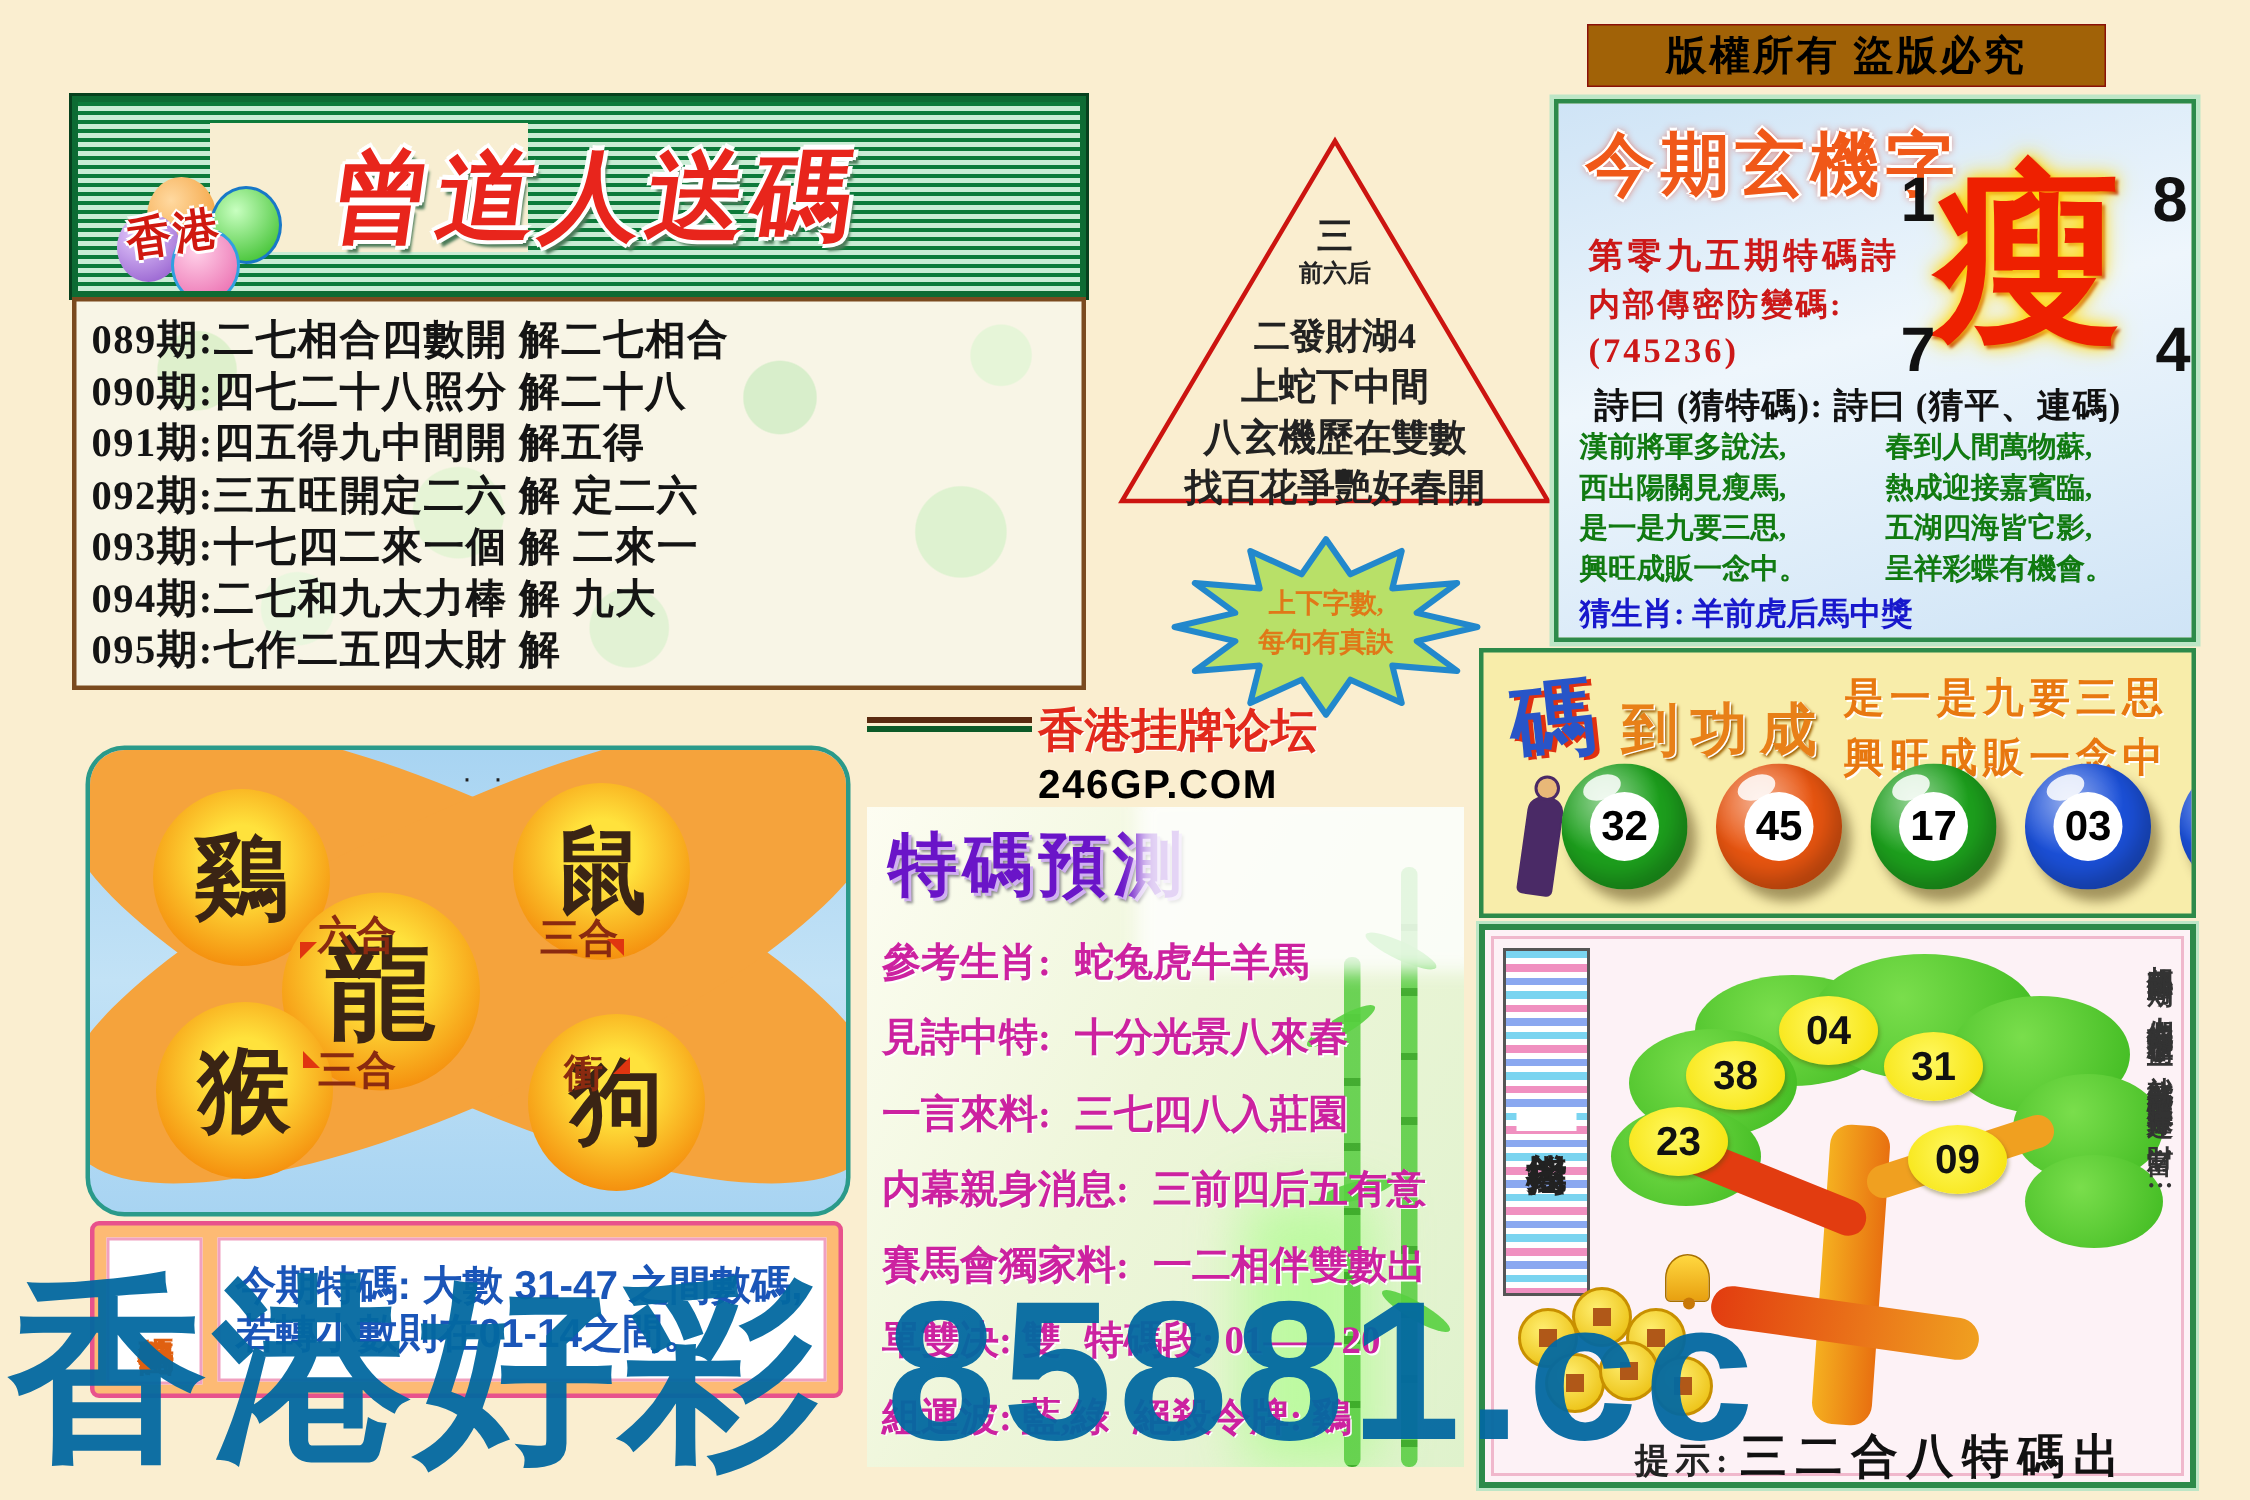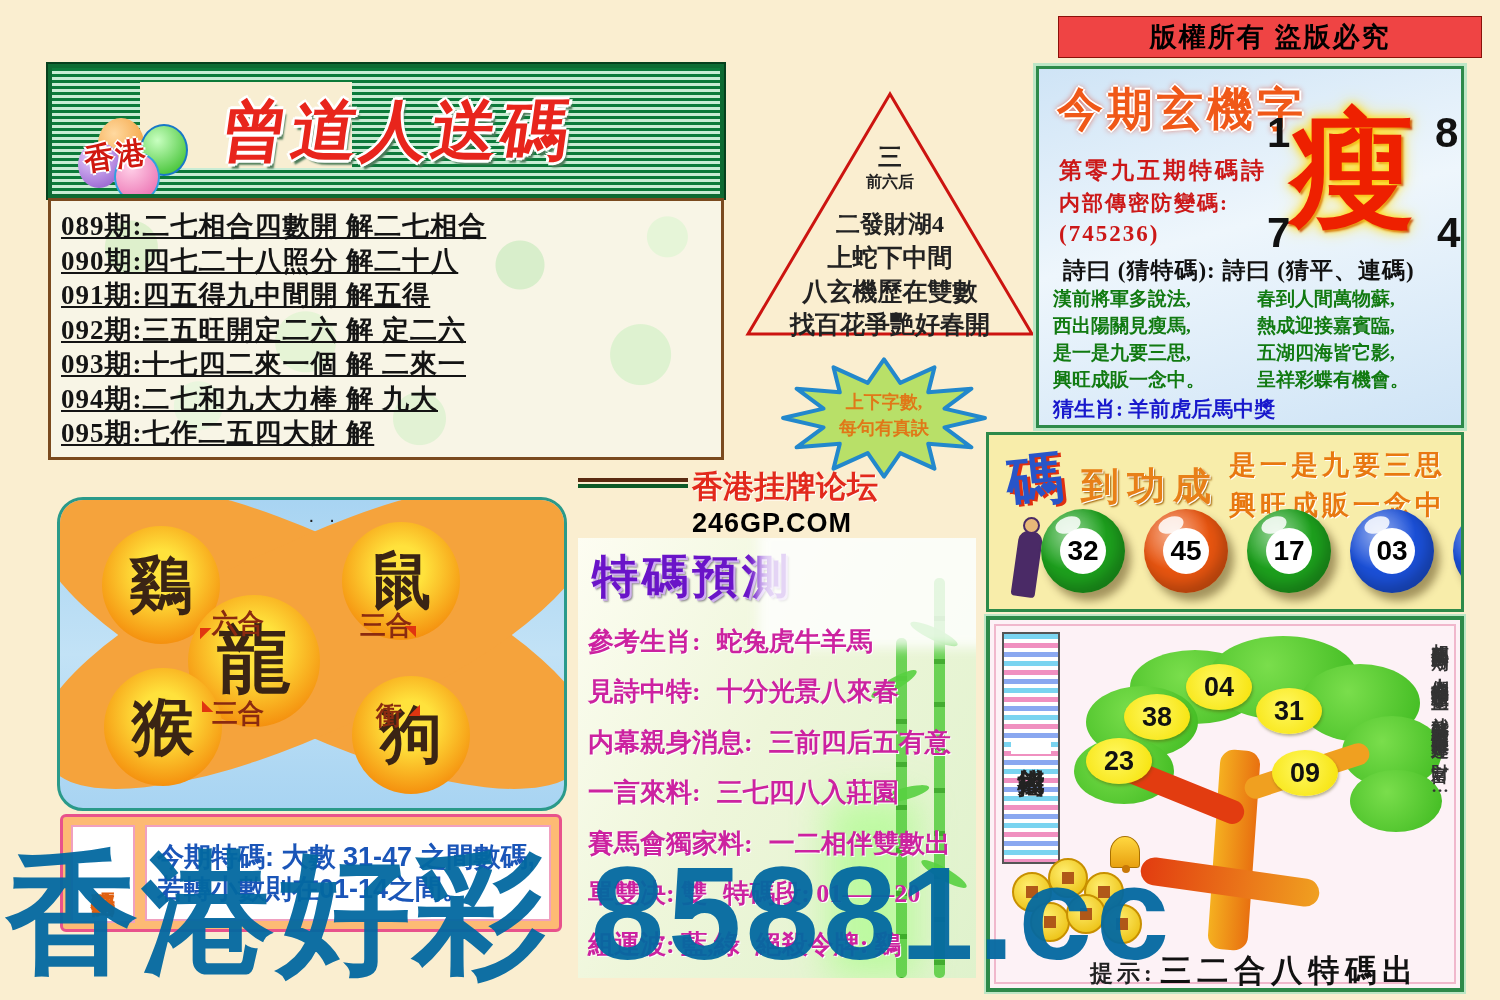--- a/index.html
+++ b/index.html
@@ -1,21 +1,21 @@
 <!DOCTYPE html>
 <html><head>
 <meta charset="utf-8">
 <style>
   * { margin:0; padding:0; box-sizing:border-box; }
   html,body { width:1500px; height:1000px; }
   body { font-family:"Liberation Sans", sans-serif; background:#faeed0; position:relative; overflow:hidden; }
   .abs { position:absolute; }
 
   
-  .copyright { left:1058px; top:16px; width:424px; height:42px; background:#ef4444; border:1px solid #8a1008;
+  .copyright { left:1058px; top:16px; width:346px; height:42px; background:#a16207; border:1px solid #8a1008;
     color:#000; font-weight:bold; font-size:27px; letter-spacing:2px; display:flex; align-items:center; justify-content:center;
     font-family:"Liberation Serif", serif; }
 
   
   .header { left:48px; top:64px; width:676px; height:134px; border:4px solid #0d6b33; outline:2px solid #06401d;
     background:repeating-linear-gradient(180deg,#0c7a3a 0 3px,#c9ecd4 3px 6px); overflow:hidden; }
   .header-patch { left:88px; top:14px; width:212px; height:86px; background:#f8eed2; }
   .header-title { left:170px; top:18px; font-family:"Liberation Serif", serif; font-weight:bold; font-size:66px;
     color:#e8251c; transform:skewX(-8deg); letter-spacing:4px; white-space:nowrap;
     text-shadow:-3px 0 #fff,3px 0 #fff,0 -3px #fff,0 3px #fff,-2px -2px #fff,2px 2px #fff,4px 5px 2px #4a7a58; }
@@ -32,21 +32,21 @@
   .periods { left:48px; top:198px; width:676px; height:262px; border:3px solid #7a4a1f; background:#f8f5e6;
     background-image:radial-gradient(circle at 12% 18%,#def0cc 0 26px,transparent 27px),
       radial-gradient(circle at 38% 55%,#e6f4d6 0 30px,transparent 31px),
       radial-gradient(circle at 70% 25%,#d8eecb 0 24px,transparent 25px),
       radial-gradient(circle at 88% 60%,#def2d0 0 30px,transparent 31px),
       radial-gradient(circle at 55% 85%,#e2f2d4 0 26px,transparent 27px),
       radial-gradient(circle at 22% 80%,#eaf6de 0 24px,transparent 25px),
       radial-gradient(circle at 92% 14%,#e6f5d8 0 20px,transparent 21px);
     padding:8px 10px; }
   .period-line { font-family:"Liberation Serif", serif; font-weight:bold; font-size:27px; color:#141414;
-    line-height:34.5px; white-space:nowrap; letter-spacing:1px;text-decoration:underline; }
+    line-height:34.5px; white-space:nowrap; letter-spacing:1px; }
 
   
   .diagram { left:57px; top:497px; width:510px; height:314px; border:3px solid #2a9a8a; border-radius:26px;
     background:linear-gradient(180deg,#a8d4f2,#c2e2f6 50%,#a8d4f2); overflow:hidden; }
   .xblob, .xblob2 { position:absolute; background:#f5a33c; border-radius:45%; }
   .xblob { left:-40px; top:40px; width:590px; height:190px; transform:rotate(24deg); }
   .xblob2 { left:-40px; top:40px; width:590px; height:190px; transform:rotate(-24deg); }
   .zoo-circle { position:absolute; border-radius:50%; background:radial-gradient(circle at 50% 40%,#ffe23c 25%,#f59310 75%,#e87a08);
     display:flex; align-items:center; justify-content:center; }
   .zoo-char { font-family:"Liberation Serif", serif; font-weight:bold; color:#3a2414; }
@@ -293,26 +293,26 @@
   <div class="pred-rows">
     <div class="pred-row">
       <span class="lab">參考生肖:</span>
       <span>蛇兔虎牛羊馬</span>
     </div>
     <div class="pred-row">
       <span class="lab">見詩中特:</span>
       <span>十分光景八來春</span>
     </div>
     <div class="pred-row">
+      <span class="lab">一言來料:</span>
+      <span>三七四八入莊園</span>
+    </div>
+    <div class="pred-row">
       <span class="lab">内幕親身消息:</span>
       <span>三前四后五有意</span>
-    </div>
-    <div class="pred-row">
-      <span class="lab">一言來料:</span>
-      <span>三七四八入莊園</span>
     </div>
     <div class="pred-row">
       <span class="lab">賽馬會獨家料:</span>
       <span>一二相伴雙數出</span>
     </div>
     <div class="pred-row">
       <span class="lab">單雙决: 雙</span>
       <span>特碼段: 01——20</span>
     </div>
     <div class="pred-row">

